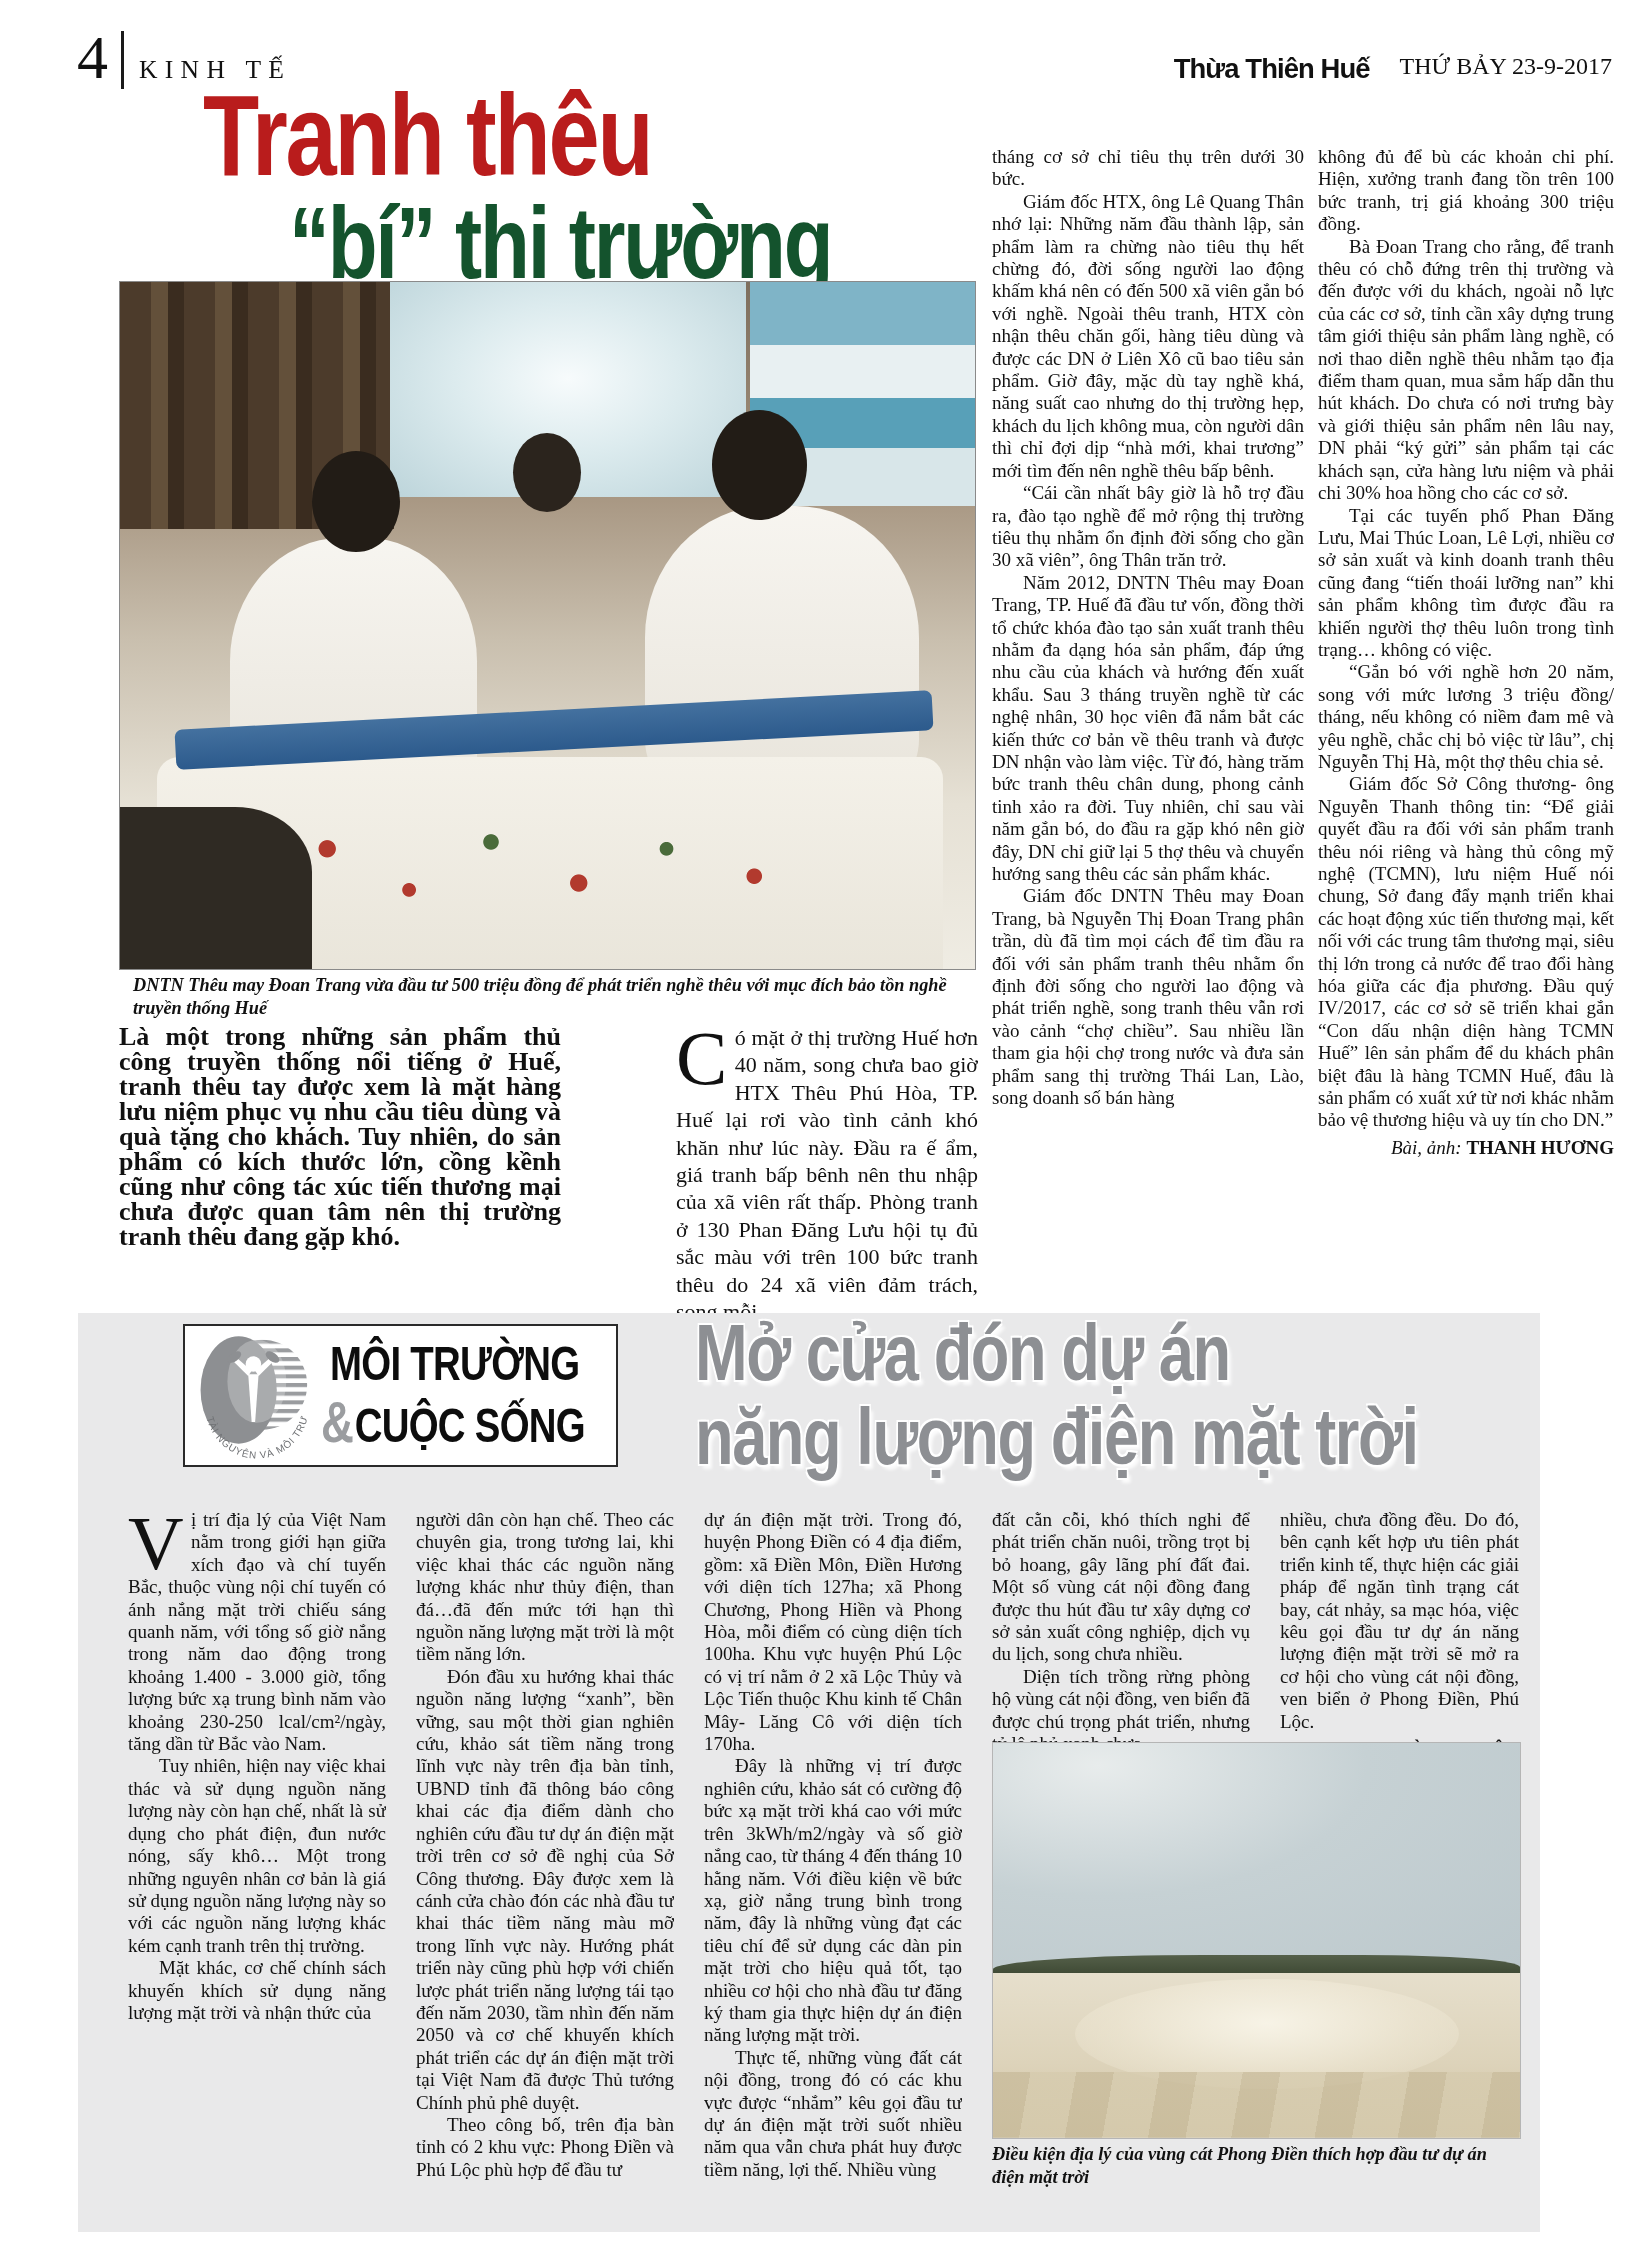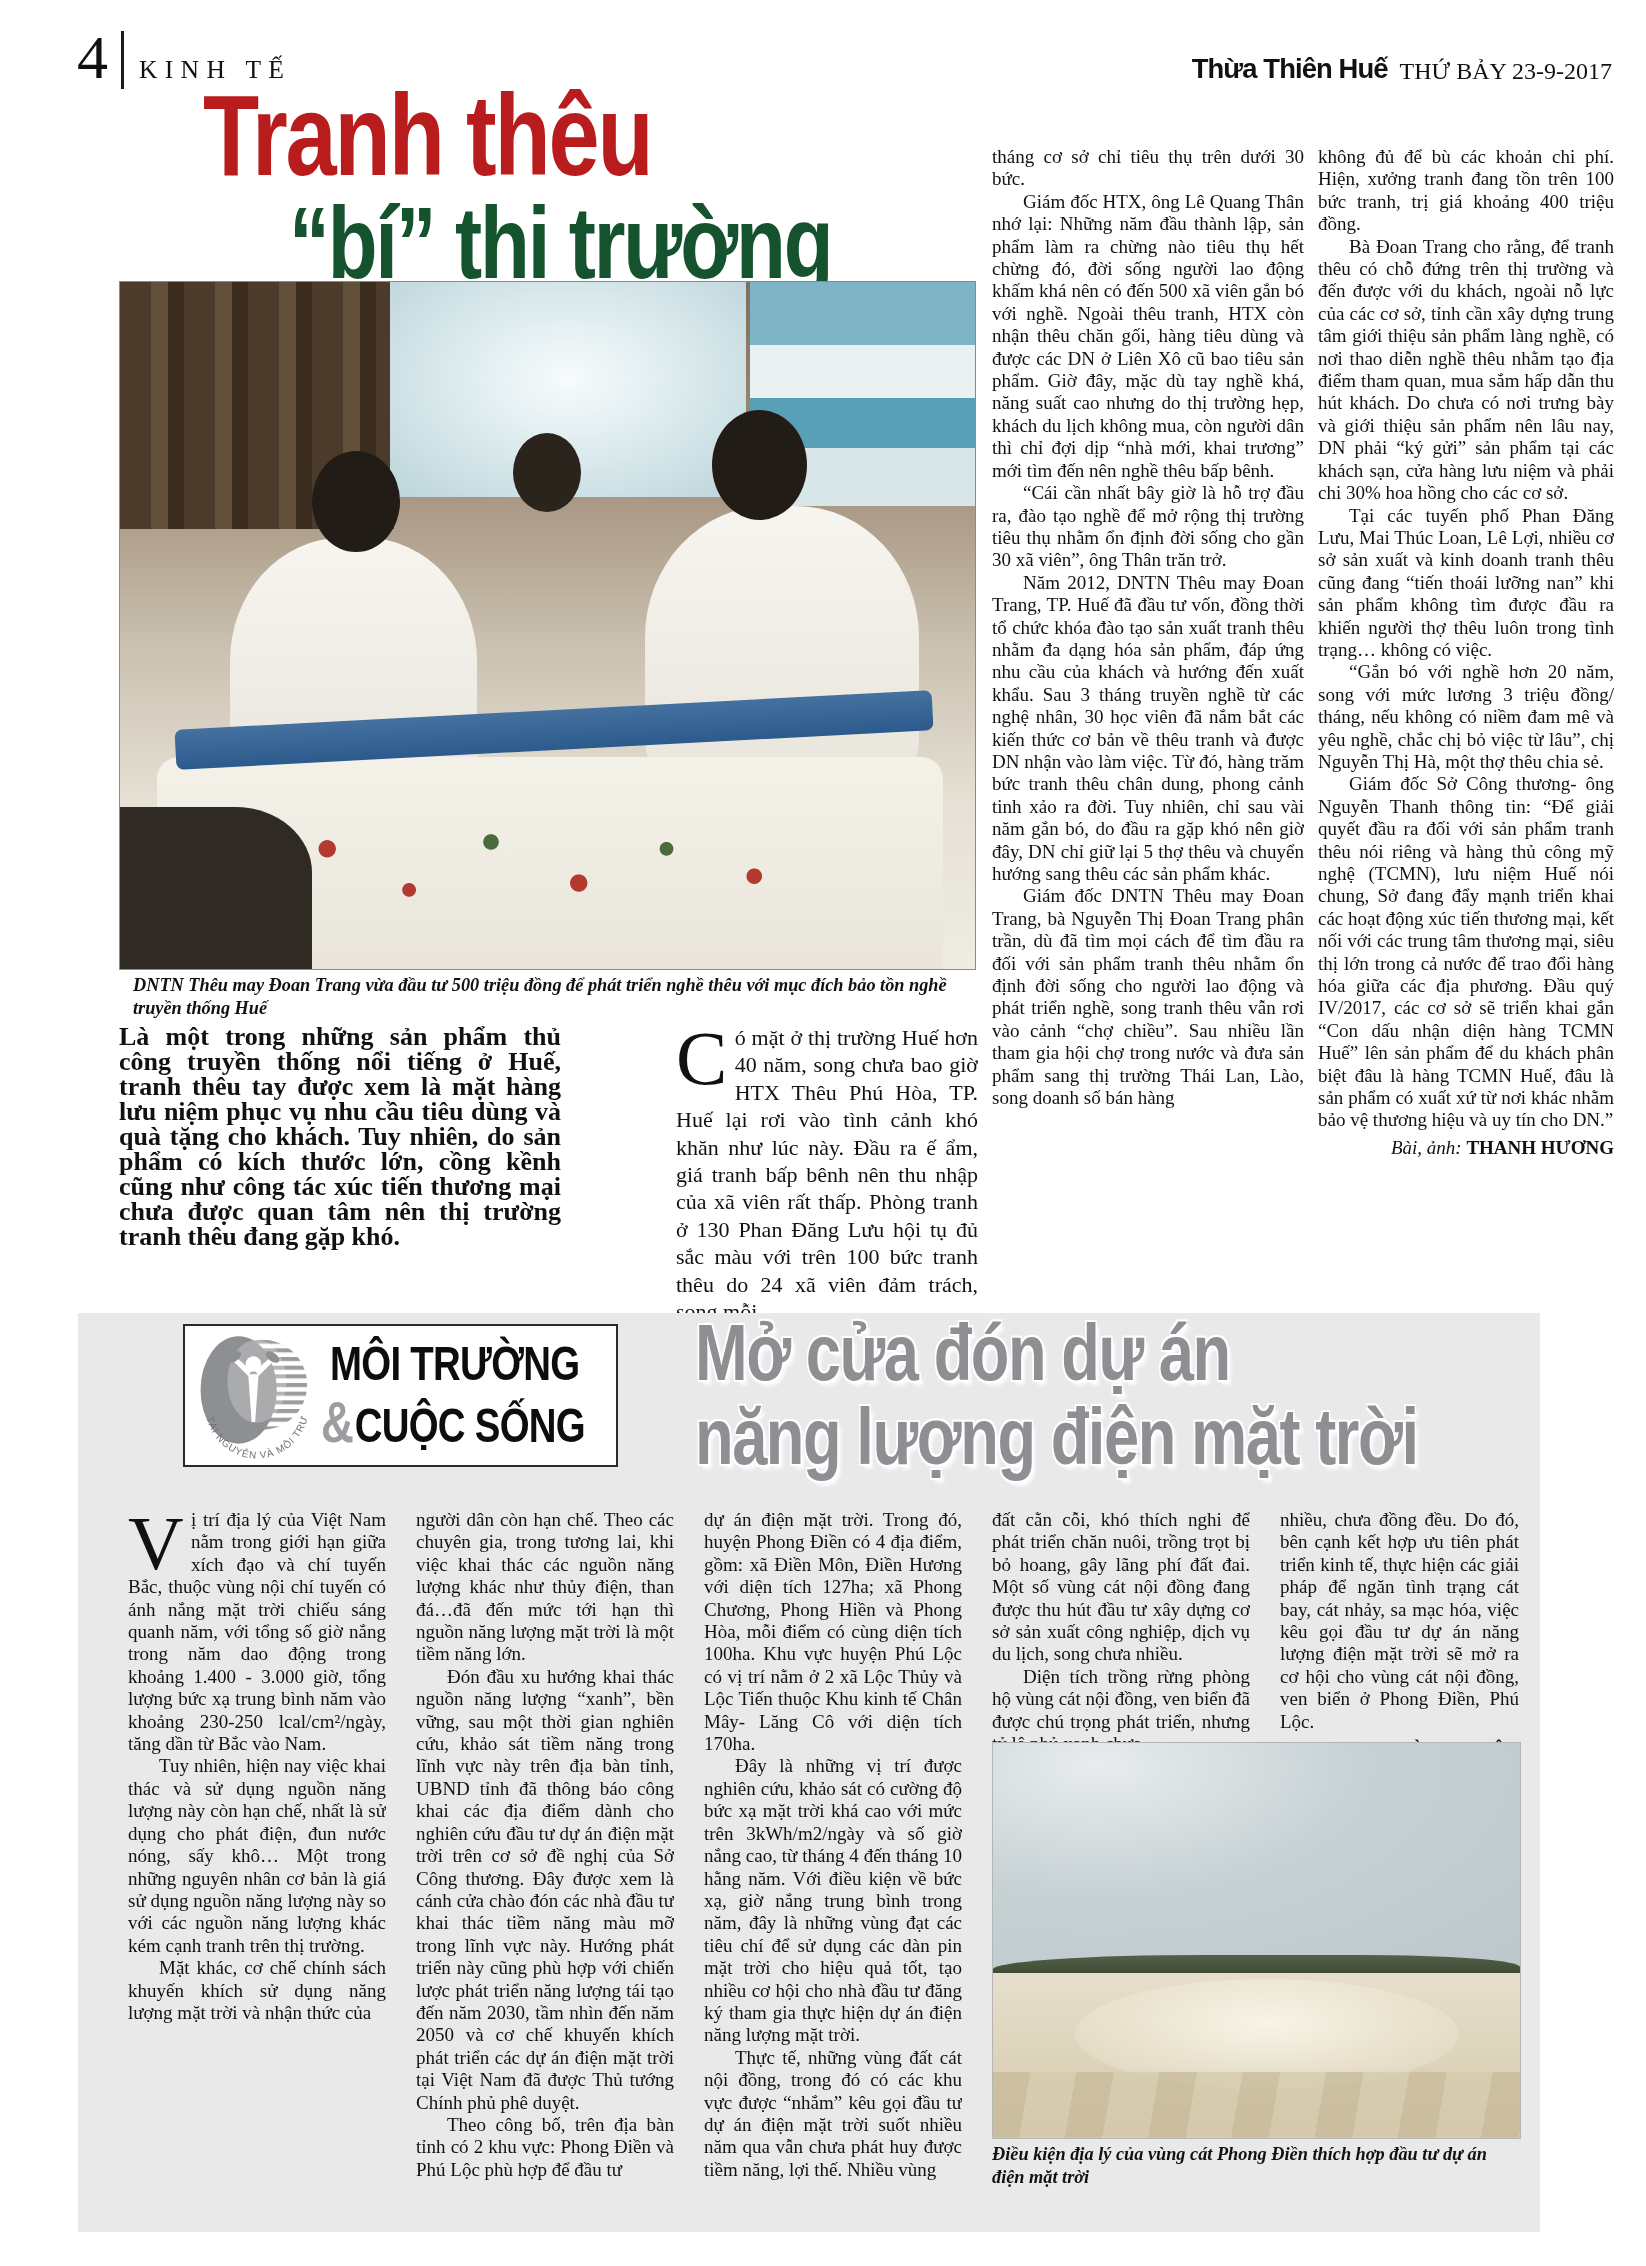--- a/index.html
+++ b/index.html
@@ -3,21 +3,21 @@
 <meta charset="utf-8">
 <style>
   html,body{margin:0;padding:0;background:#ffffff;}
   .page{position:relative;width:1647px;height:2267px;background:#ffffff;overflow:hidden;
         font-family:"Liberation Serif",serif;color:#111;}
 
   
   .pageno{position:absolute;left:77px;top:25.6px;font-size:62px;line-height:62px;font-weight:400;}
   .hdr-divider{position:absolute;left:121px;top:31px;width:2.7px;height:58px;background:#1a1a1a;}
   .section{position:absolute;left:139px;top:55px;font-size:25.6px;letter-spacing:7.3px;}
-  .hdr-right{position:absolute;right:35px;top:53px;display:flex;align-items:flex-end;gap:12px;}
+  .hdr-right{position:absolute;right:35px;top:53px;display:flex;align-items:flex-start;gap:30px;}
   .masthead{font-family:"Liberation Sans",sans-serif;font-weight:700;font-size:27.4px;letter-spacing:-0.9px;}
   .hdr-date{font-size:24px;}
 
   
   .cond{display:inline-block;transform:scaleX(0.8);transform-origin:0 50%;white-space:nowrap;}
   .hl1a{position:absolute;left:203px;top:80px;font-family:"Liberation Sans",sans-serif;
         font-weight:700;font-size:115px;line-height:110px;color:#b91c1c;letter-spacing:-2.7px;margin:0;}
   .hl1b{position:absolute;left:289px;top:194px;font-family:"Liberation Sans",sans-serif;
         font-weight:700;font-size:102px;line-height:99px;color:#14532d;letter-spacing:-2.7px;margin:0;}
 
@@ -145,21 +145,21 @@
 
     <div class="a1col a1c3">
       <p class="noind">tháng cơ sở chỉ tiêu thụ trên dưới 30 bức.</p>
       <p>Giám đốc HTX, ông Lê Quang Thân nhớ lại: Những năm đầu thành lập, sản phẩm làm ra chừng nào tiêu thụ hết chừng đó, đời sống người lao động khấm khá nên có đến 500 xã viên gắn bó với nghề. Ngoài thêu tranh, HTX còn nhận thêu chăn gối, hàng tiêu dùng và được các DN ở Liên Xô cũ bao tiêu sản phẩm. Giờ đây, mặc dù tay nghề khá, năng suất cao nhưng do thị trường hẹp, khách du lịch không mua, còn người dân thì chỉ đợi dịp “nhà mới, khai trương” mới tìm đến nên nghề thêu bấp bênh.</p>
       <p>“Cái cần nhất bây giờ là hỗ trợ đầu ra, đào tạo nghề để mở rộng thị trường tiêu thụ nhằm ổn định đời sống cho gần 30 xã viên”, ông Thân trăn trở.</p>
       <p>Năm 2012, DNTN Thêu may Đoan Trang, TP. Huế đã đầu tư vốn, đồng thời tổ chức khóa đào tạo sản xuất tranh thêu nhằm đa dạng hóa sản phẩm, đáp ứng nhu cầu của khách và hướng đến xuất khẩu. Sau 3 tháng truyền nghề từ các nghệ nhân, 30 học viên đã nắm bắt các kiến thức cơ bản về thêu tranh và được DN nhận vào làm việc. Từ đó, hàng trăm bức tranh thêu chân dung, phong cảnh tinh xảo ra đời. Tuy nhiên, chỉ sau vài năm gắn bó, do đầu ra gặp khó nên giờ đây, DN chỉ giữ lại 5 thợ thêu và chuyển hướng sang thêu các sản phẩm khác.</p>
       <p>Giám đốc DNTN Thêu may Đoan Trang, bà Nguyễn Thị Đoan Trang phân trần, dù đã tìm mọi cách để tìm đầu ra đối với sản phẩm tranh thêu nhằm ổn định đời sống cho người lao động và phát triển nghề, song tranh thêu vẫn rơi vào cảnh “chợ chiều”. Sau nhiều lần tham gia hội chợ trong nước và đưa sản phẩm sang thị trường Thái Lan, Lào, song doanh số bán hàng</p>
     </div>
 
     <div class="a1col a1c4">
-      <p class="noind">không đủ để bù các khoản chi phí. Hiện, xưởng tranh đang tồn trên 100 bức tranh, trị giá khoảng 400 triệu đồng.</p>
+      <p class="noind">không đủ để bù các khoản chi phí. Hiện, xưởng tranh đang tồn trên 100 bức tranh, trị giá khoảng 300 triệu đồng.</p>
       <p>Bà Đoan Trang cho rằng, để tranh thêu có chỗ đứng trên thị trường và đến được với du khách, ngoài nỗ lực của các cơ sở, tỉnh cần xây dựng trung tâm giới thiệu sản phẩm làng nghề, có nơi thao diễn nghề thêu nhằm tạo địa điểm tham quan, mua sắm hấp dẫn thu hút khách. Do chưa có nơi trưng bày và giới thiệu sản phẩm nên lâu nay, DN phải “ký gửi” sản phẩm tại các khách sạn, cửa hàng lưu niệm và phải chi 30% hoa hồng cho các cơ sở.</p>
       <p>Tại các tuyến phố Phan Đăng Lưu, Mai Thúc Loan, Lê Lợi, nhiều cơ sở sản xuất và kinh doanh tranh thêu cũng đang “tiến thoái lưỡng nan” khi sản phẩm không tìm được đầu ra khiến người thợ thêu luôn trong tình trạng… không có việc.</p>
       <p>“Gắn bó với nghề hơn 20 năm, song với mức lương 3 triệu đồng/ tháng, nếu không có niềm đam mê và yêu nghề, chắc chị bỏ việc từ lâu”, chị Nguyễn Thị Hà, một thợ thêu chia sẻ.</p>
       <p>Giám đốc Sở Công thương- ông Nguyễn Thanh thông tin: “Để giải quyết đầu ra đối với sản phẩm tranh thêu nói riêng và hàng thủ công mỹ nghệ (TCMN), lưu niệm Huế nói chung, Sở đang đẩy mạnh triển khai các hoạt động xúc tiến thương mại, kết nối với các trung tâm thương mại, siêu thị lớn trong cả nước để trao đổi hàng hóa giữa các địa phương. Đầu quý IV/2017, các cơ sở sẽ triển khai gắn “Con dấu nhận diện hàng TCMN Huế” lên sản phẩm để du khách phân biệt đâu là hàng TCMN Huế, đâu là sản phẩm có xuất xứ từ nơi khác nhằm bảo vệ thương hiệu và uy tín cho DN.”</p>
       <div class="byline">
         <span class="lab">Bài, ảnh:</span>
         <span class="name">THANH HƯƠNG</span>
       </div>
     </div>
   </div>

